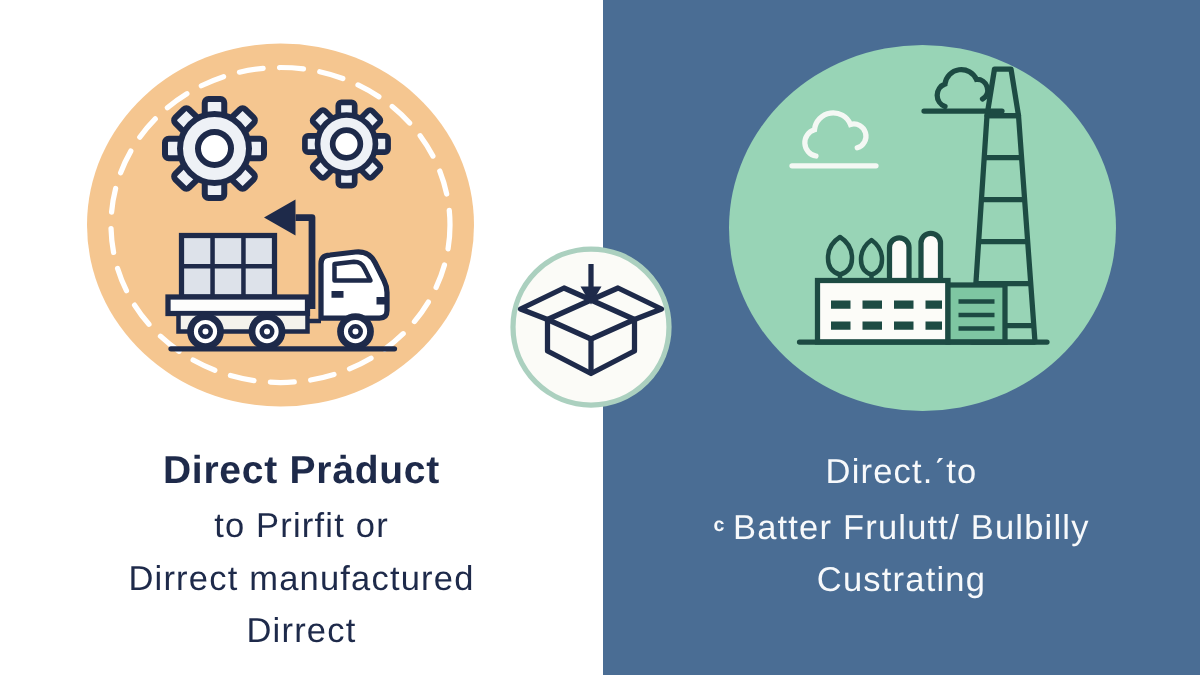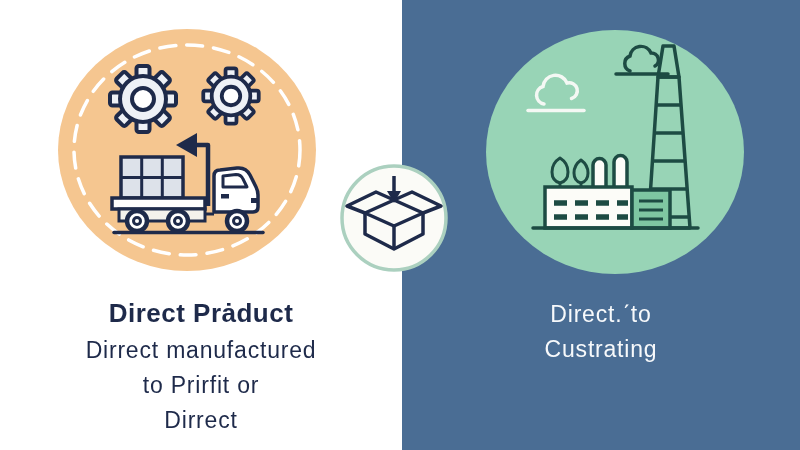--- a/index.html
+++ b/index.html
@@ -160,23 +160,24 @@
       <polygon points="56,38 85,51 56,64 27,51"></polygon>
       <path d="M27,51 V72 L56,87 L85,72 V51"></path>
       <path d="M56,64 V87"></path>
       <path d="M27,51 L9,44 L38,30 L56,38"></path>
       <path d="M85,51 L103,44 L74,30 L56,38"></path>
     </g>
   </svg>
 
   <div class="text-block text-left">
     <p class="tb-title">Direct Prȧduct</p>
+    <p class="tb-line">to Prirfit or</p>
     <p class="tb-line">Dirrect manufactured</p>
-    <p class="tb-line">to Prirfit or</p>
     <p class="tb-line">Dirrect</p>
   </div>
 
   <div class="text-block text-right">
     <p class="tb-line">Direct.ˊto</p>
+    <p class="tb-line"><span class="small-c">c</span><span>Batter Frulutt/ Bulbilly</span></p>
     <p class="tb-line">Custrating</p>
   </div>
 
 </div>
 
 </body></html>

